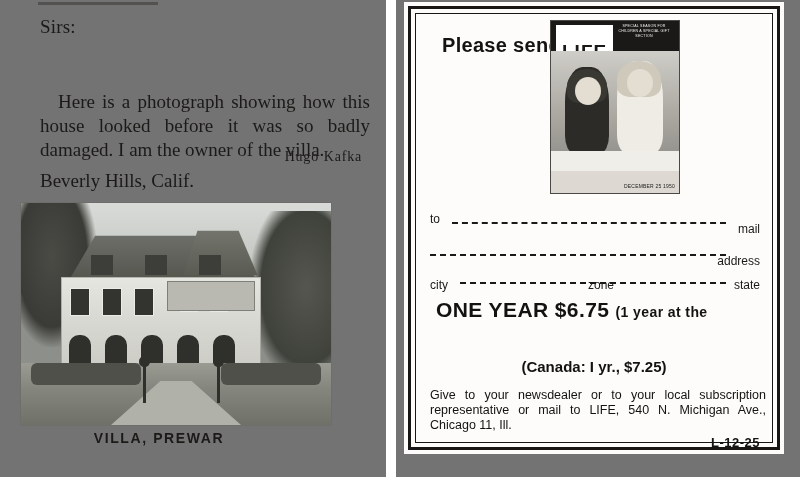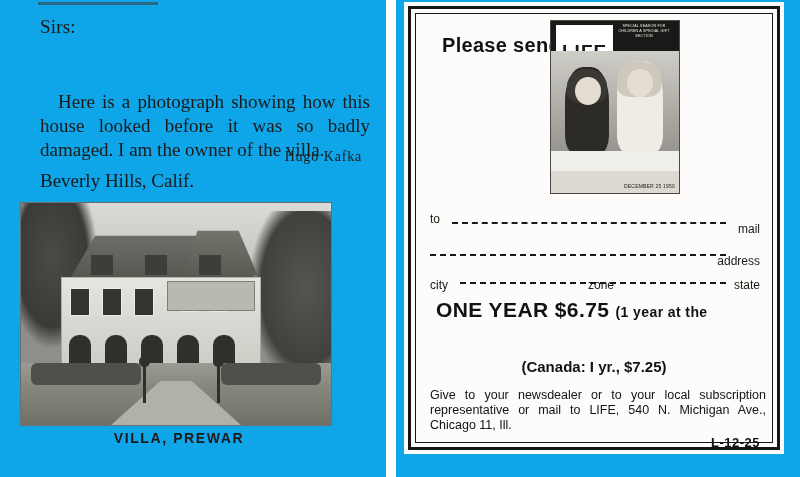--- a/index.html
+++ b/index.html
@@ -4,21 +4,21 @@
 <style>
   html, body {
     margin: 0;
     padding: 0;
     background: #ffffff;
   }
   #page {
     position: relative;
     width: 800px;
     height: 477px;
-    background: #0ea5e9;
+    background: #737373;
     overflow: hidden;
     font-family: "Liberation Serif", serif;
   }
 
   
   .letter-col {
     position: absolute;
     left: 30px;
     top: 0px;
     width: 340px;
@@ -185,21 +185,21 @@
   .lamp:after {
     content: "";
     position: absolute;
     top: -7px; left: -4px;
     width: 11px; height: 11px;
     background: #2f302c;
     border-radius: 50%;
   }
   .caption {
     position: absolute;
-    left: 24px;
+    left: 4px;
     top: 430px;
     width: 310px;
     text-align: center;
     font-family: "Liberation Sans", sans-serif;
     font-weight: bold;
     font-size: 14px;
     letter-spacing: 1.6px;
     color: #1b1a18;
   }
 

